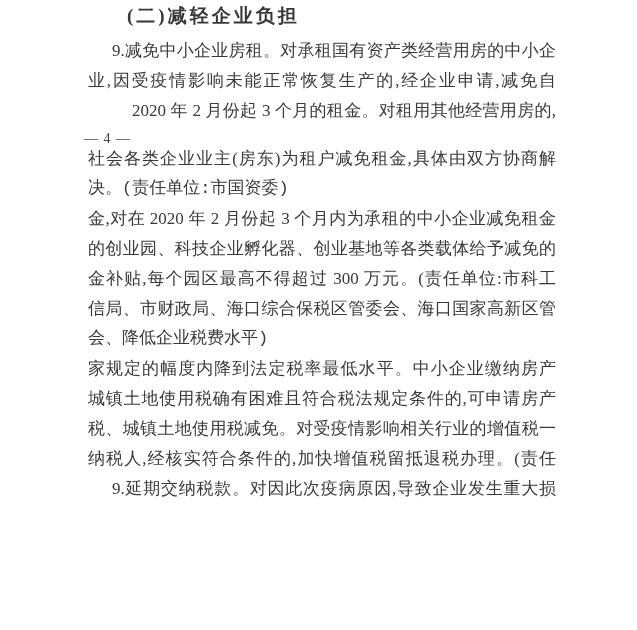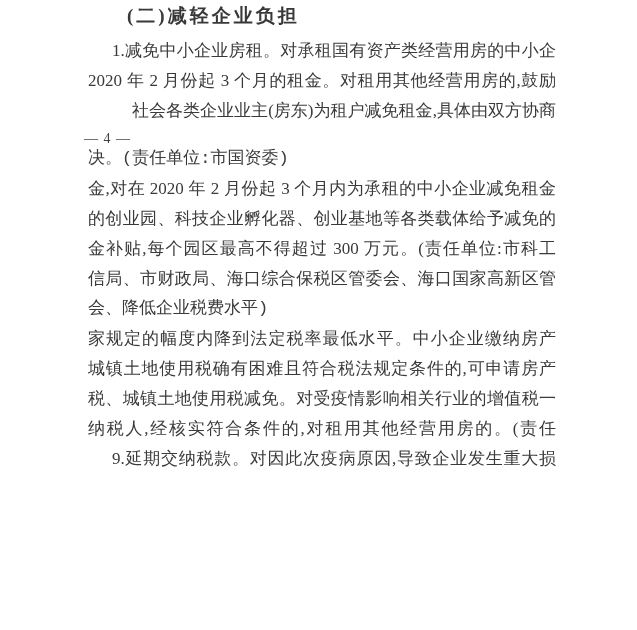--- a/index.html
+++ b/index.html
@@ -63,28 +63,29 @@
     font-family: Liberation Mono, monospace;
   }
 </style>
 </head>
 <body>
 
 <div class="page">
   <div class="heading">(二)减轻企业负担</div>
   <div class="page-number">— 4 —</div>
   <div class="text-column">
-      <div class="line para-first">1.减免中小企业房租。对承租国有资产类经营用房的中小企</div>
+      <div class="line para-first">9.减免中小企业房租。对承租国有资产类经营用房的中小企</div>
+      <div class="line full">业,因受疫情影响未能正常恢复生产的,经企业申请,减免自</div>
       <div class="line full">2020 年 2 月份起 3 个月的租金。对租用其他经营用房的,鼓励</div>
       <div class="line full">社会各类企业业主(房东)为租户减免租金,具体由双方协商解</div>
       <div class="line para-end">决。(责任单位:市国资委)</div>
       <div class="line full">金,对在 2020 年 2 月份起 3 个月内为承租的中小企业减免租金</div>
       <div class="line full">的创业园、科技企业孵化器、创业基地等各类载体给予减免的租</div>
       <div class="line full">金补贴,每个园区最高不得超过 300 万元。(责任单位:市科工</div>
       <div class="line full">信局、市财政局、海口综合保税区管委会、海口国家高新区管委</div>
       <div class="line para-end">会、降低企业税费水平)</div>
       <div class="line full">家规定的幅度内降到法定税率最低水平。中小企业缴纳房产税、</div>
       <div class="line full">城镇土地使用税确有困难且符合税法规定条件的,可申请房产</div>
       <div class="line full">税、城镇土地使用税减免。对受疫情影响相关行业的增值税一般</div>
-      <div class="line full">纳税人,经核实符合条件的,对租用其他经营用房的。(责任</div>
+      <div class="line full">纳税人,经核实符合条件的,加快增值税留抵退税办理。(责任</div>
       <div class="line para-first">9.延期交纳税款。对因此次疫病原因,导致企业发生重大损</div>
     </div>
 </div>
 
 </body></html>

